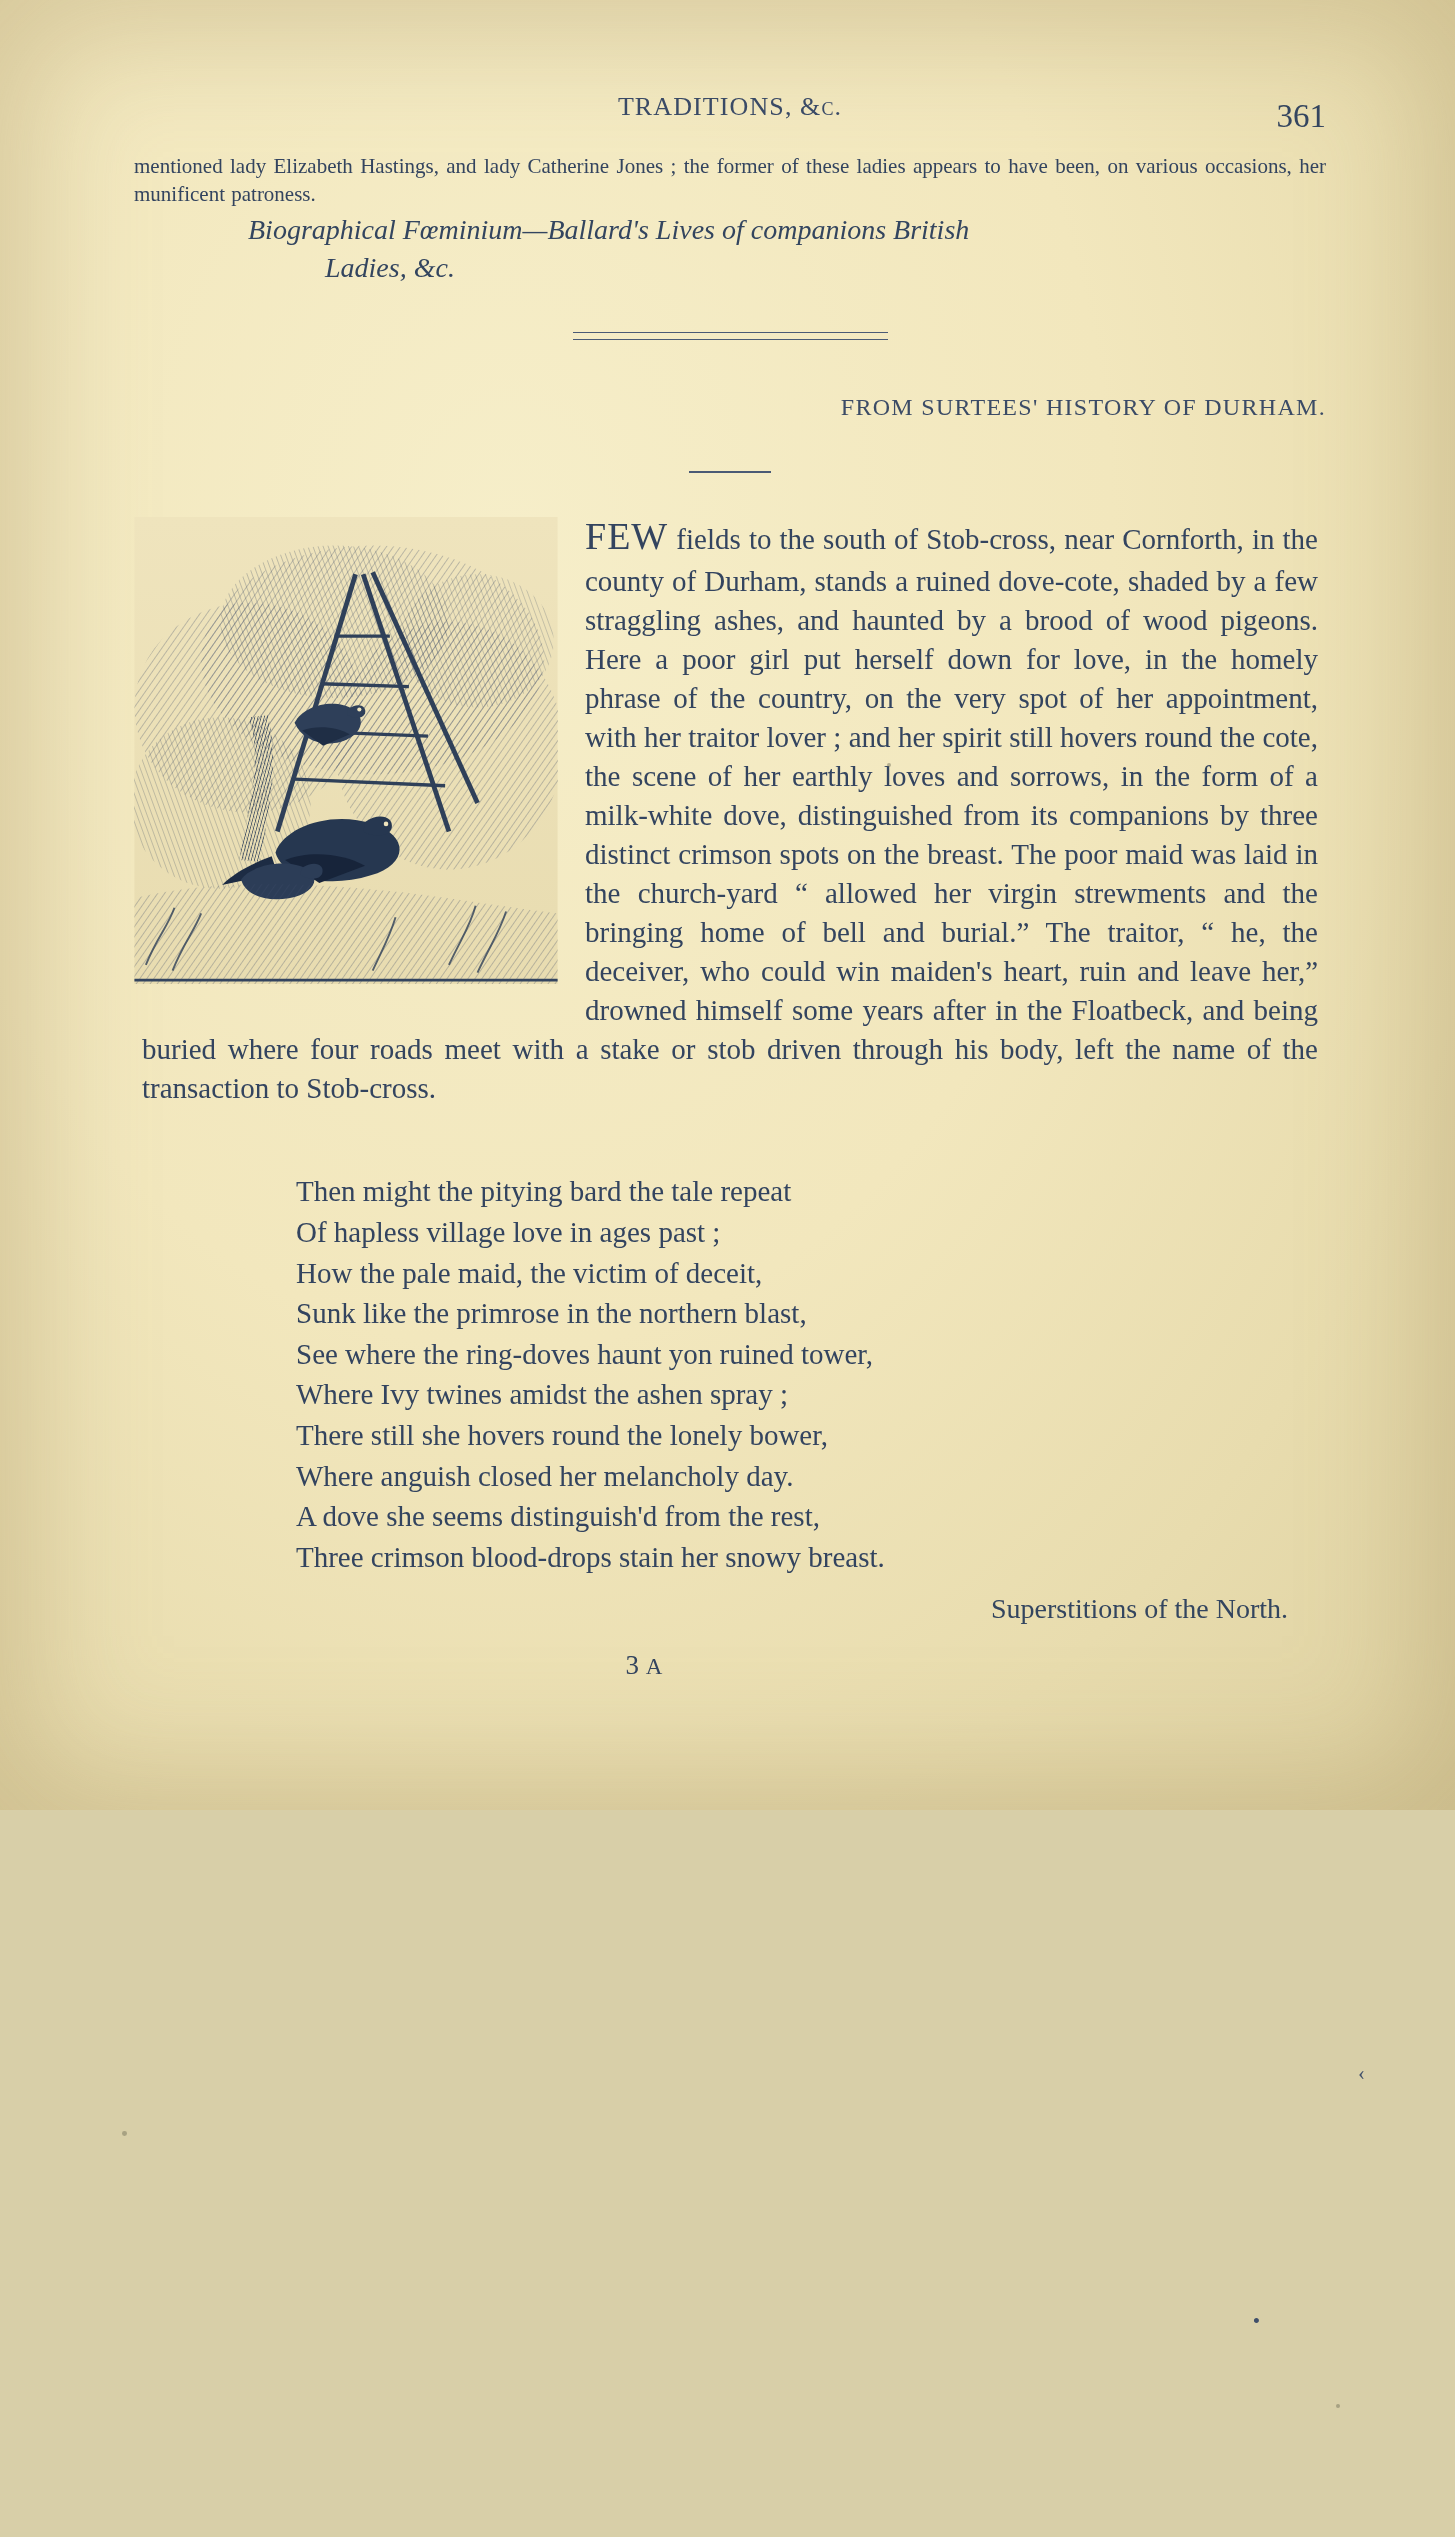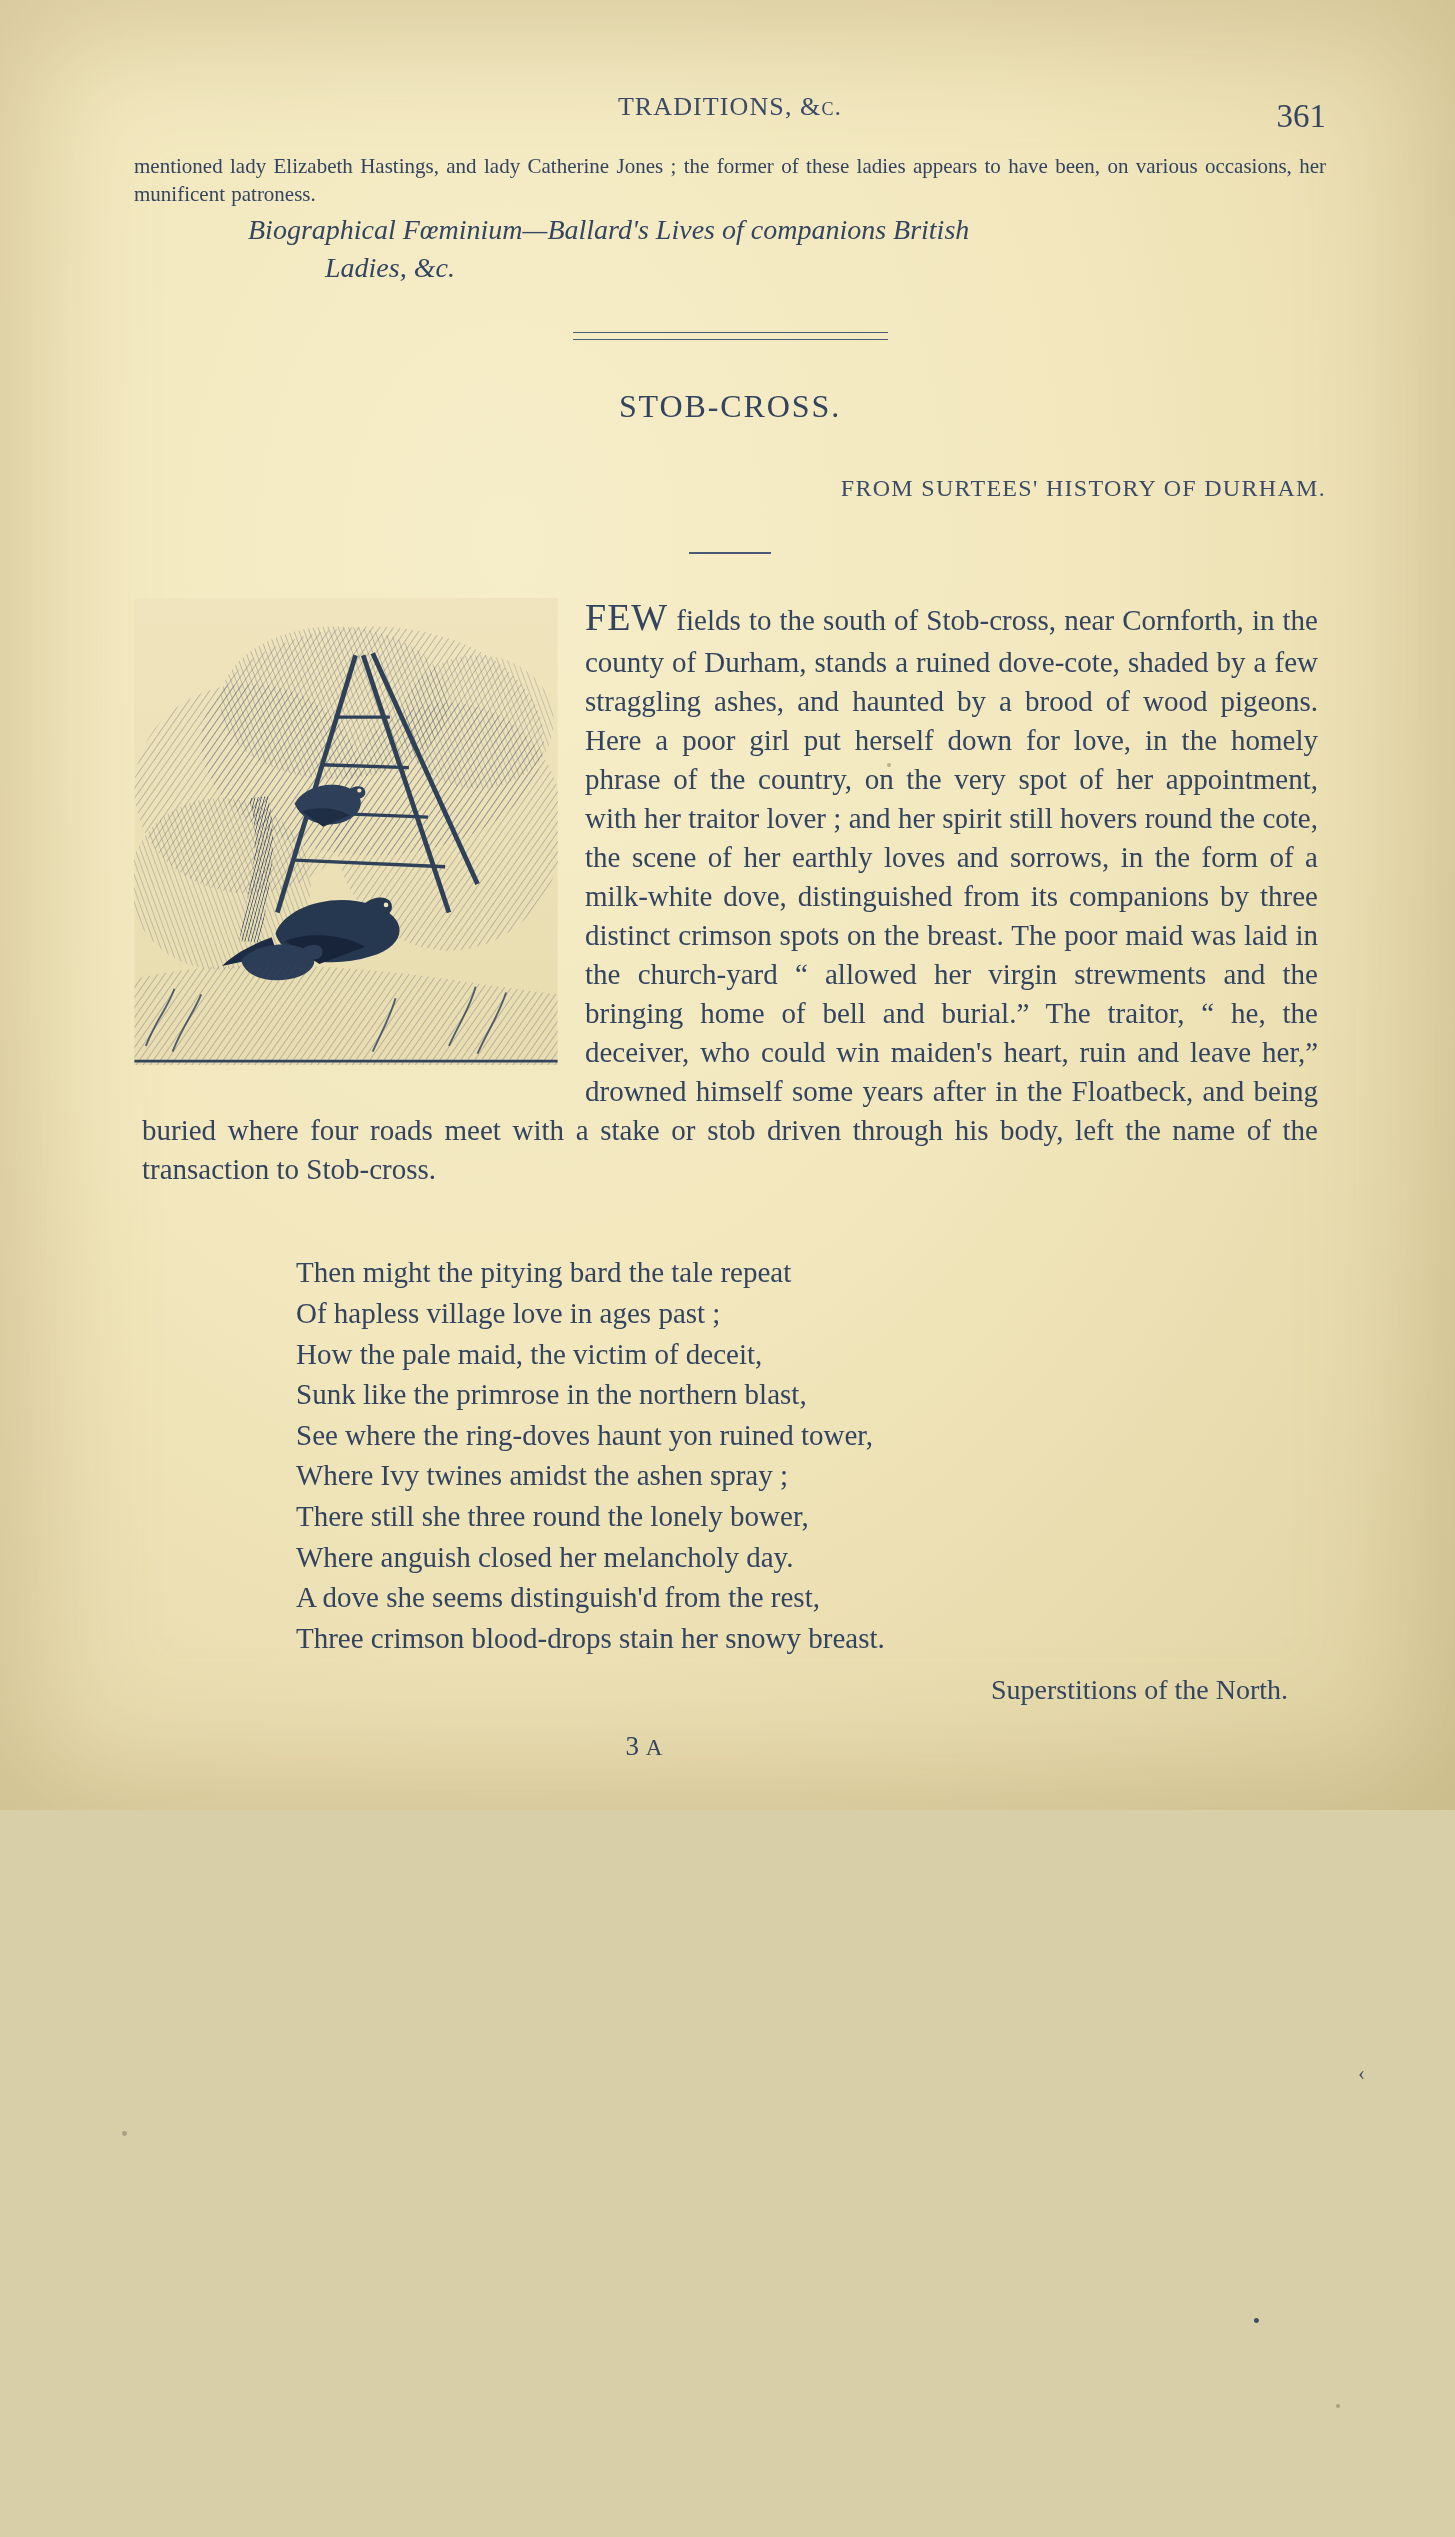--- a/index.html
+++ b/index.html
@@ -202,21 +202,20 @@
 
     <div class="attrib">
       <span class="line1">Biographical Fœminium—Ballard's Lives of companions British</span>
       <span class="line2">Ladies, &amp;c.</span>
     </div>
 
     <div class="rule-wrap">
       <span class="double-rule"></span>
     </div>
 
-    <h1 class="section-title">STOB-CROSS.</h1>
 
     <div class="source-line">FROM SURTEES' HISTORY OF DURHAM.</div>
 
     <div class="short-rule-wrap">
       <span class="short-rule"></span>
     </div>
 
     <div class="clearfix">
       <div class="illus">
         <svg width="424" height="467" viewBox="0 0 444 490">
@@ -300,21 +299,21 @@
       <p class="dropcap-para"><span class="dropcap">FEW</span><span> fields to the south of Stob-cross, near Cornforth, in the county of Durham, stands a ruined dove-cote, shaded by a few straggling ashes, and haunted by a brood of wood pigeons.  Here a poor girl put herself down for love, in the homely phrase of the country, on the very spot of her appointment, with her traitor lover ; and her spirit still hovers round the cote, the scene of her earthly loves and sorrows, in the form of a milk-white dove, distinguished from its companions by three distinct crimson spots on the breast.  The poor maid was laid in the church-yard “ allowed her virgin strewments and the bringing home of bell and burial.”  The traitor, “ he, the deceiver, who could win maiden's heart, ruin and leave her,” drowned himself some years after in the Floatbeck, and being buried where four roads meet with a stake or stob driven through his body, left the name of the transaction to Stob-cross.</span></p>
     </div>
 
     <div class="poem">
       <div>Then might the pitying bard the tale repeat</div>
       <div>Of hapless village love in ages past ;</div>
       <div>How the pale maid, the victim of deceit,</div>
       <div>Sunk like the primrose in the northern blast,</div>
       <div>See where the ring-doves haunt yon ruined tower,</div>
       <div>Where Ivy twines amidst the ashen spray ;</div>
-      <div>There still she three round the lonely bower,</div>
+      <div>There still she hovers round the lonely bower,</div>
       <div>Where anguish closed her melancholy day.</div>
       <div>A dove she seems distinguish'd from the rest,</div>
       <div>Three crimson blood-drops stain her snowy breast.</div>
     </div>
 
     <div class="poem-attrib">Superstitions of the North.</div>
 
     <div class="signature">
       <span>3</span>
       <span class="sm">A</span>

